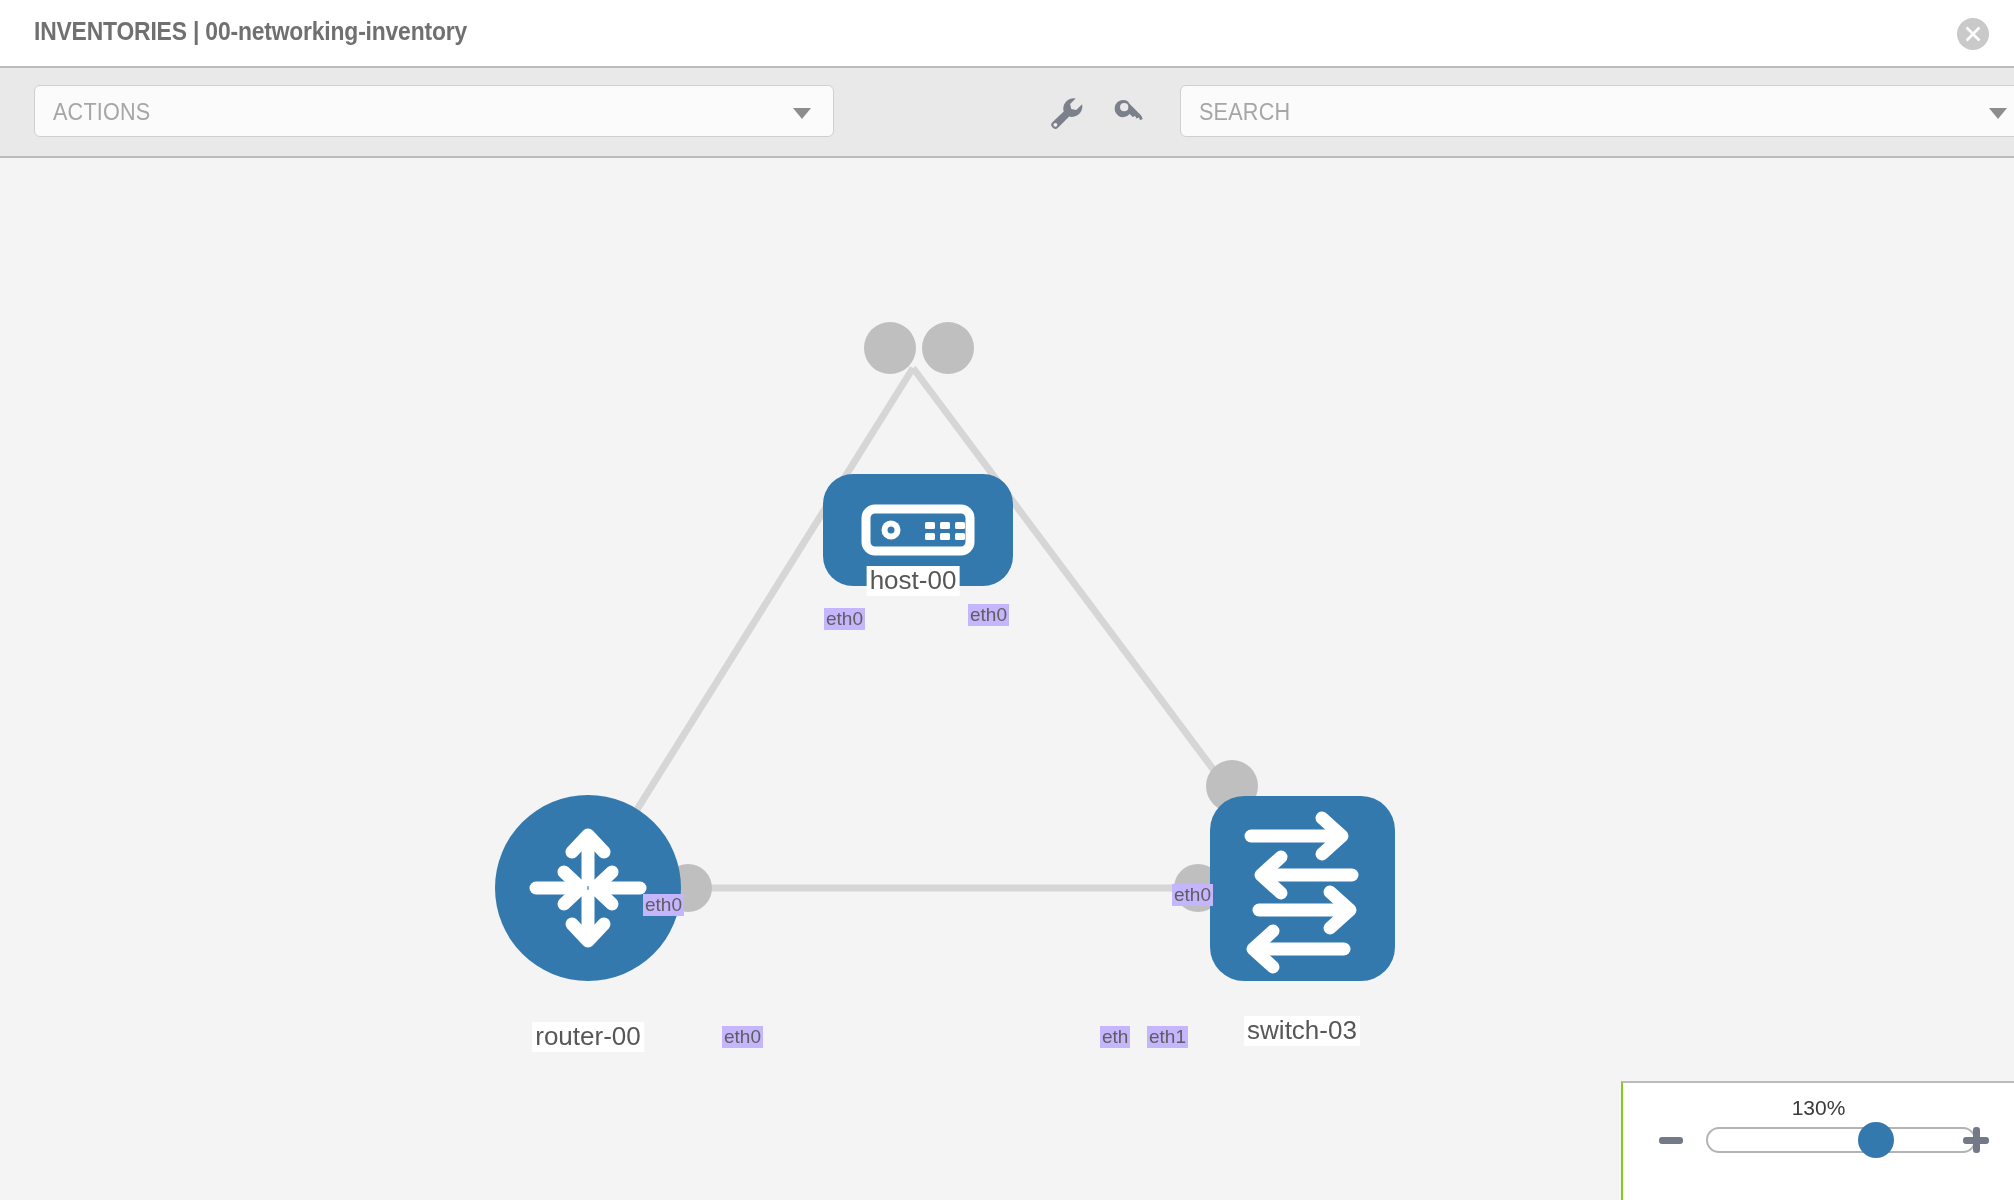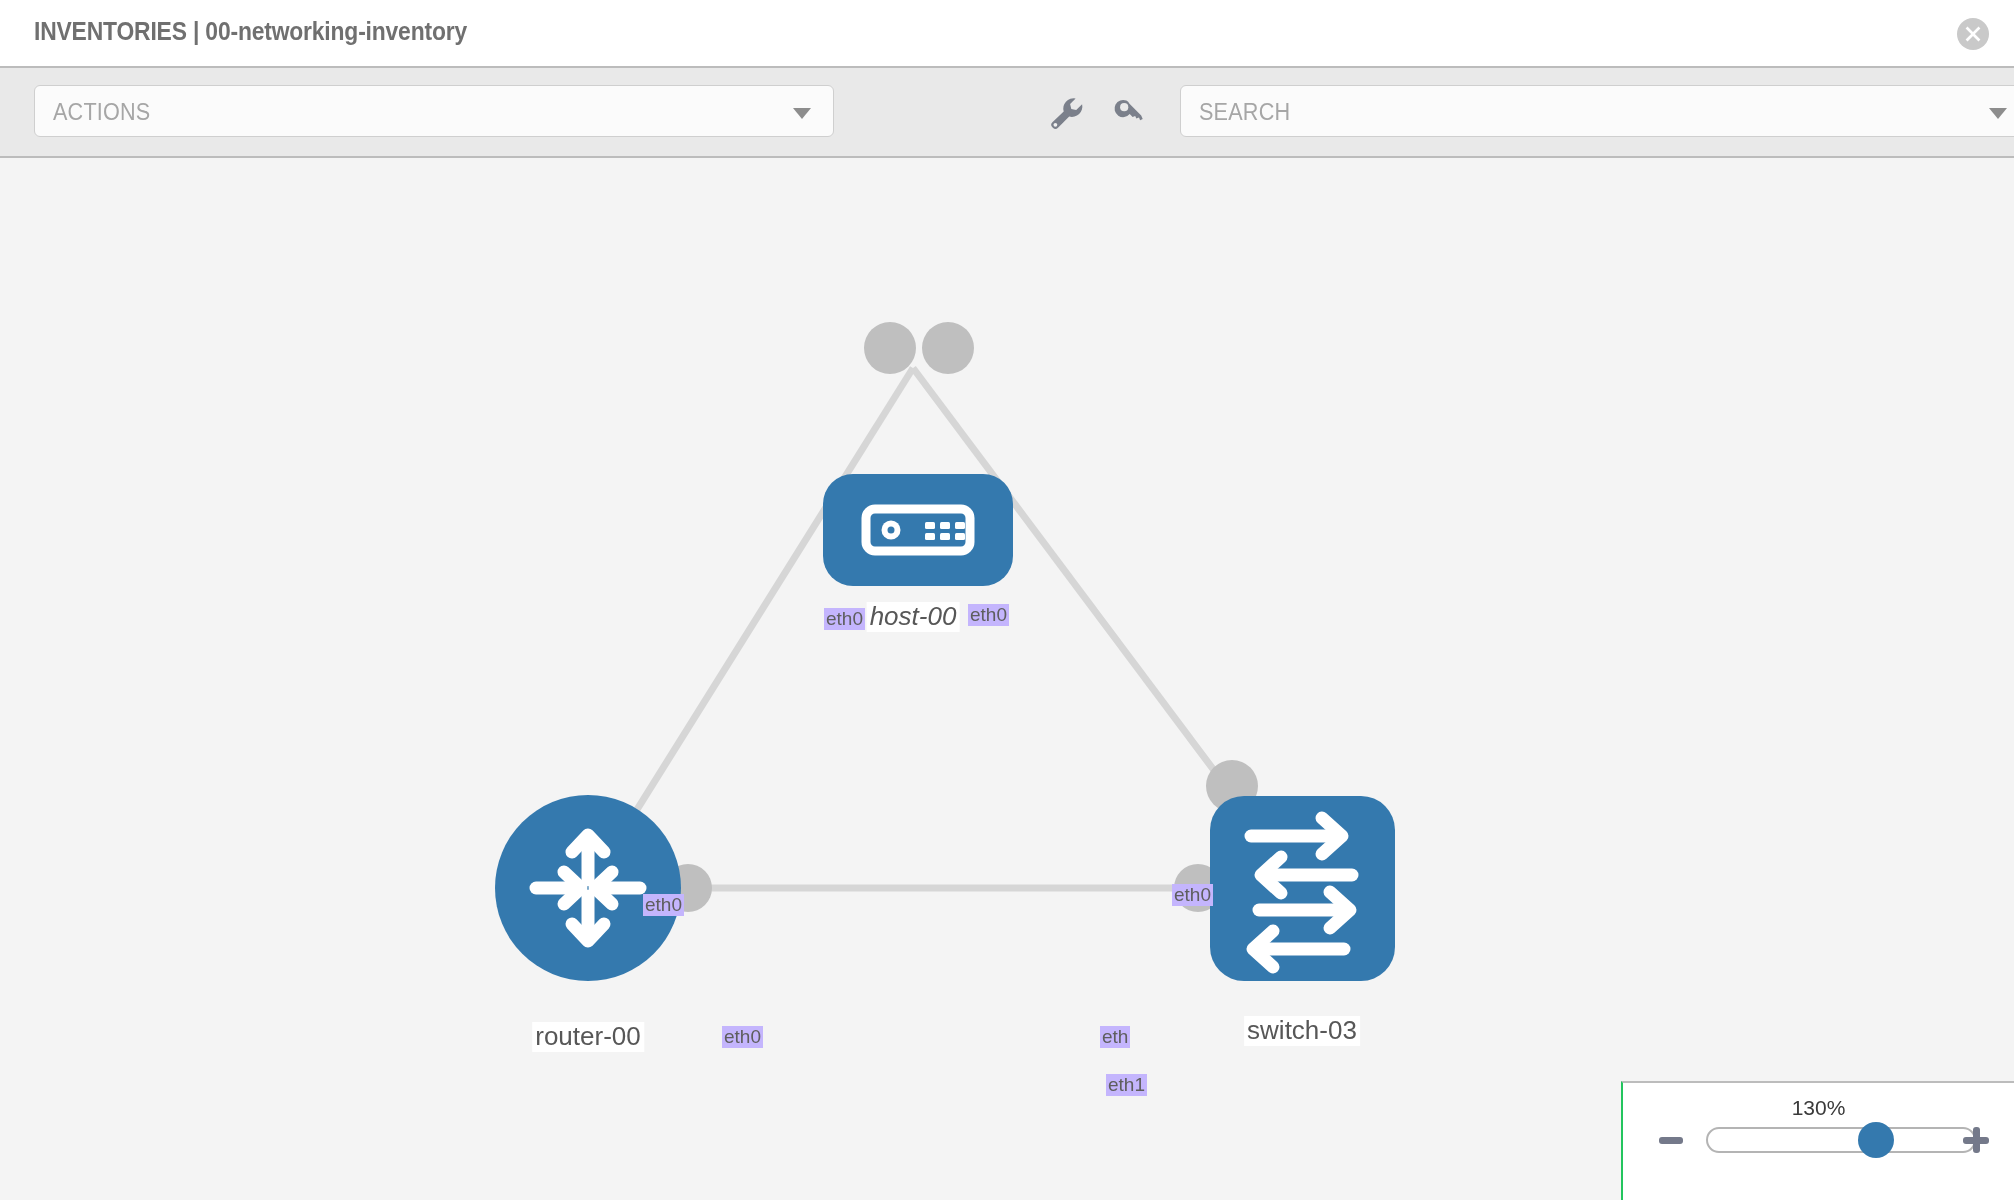--- a/index.html
+++ b/index.html
@@ -158,21 +158,21 @@
 
   
   .zoom-panel {
     position: absolute;
     left: 1621px;
     top: 1081px;
     width: 393px;
     height: 119px;
     background: #ffffff;
     border-top: 2px solid #bcbcbc;
-    border-left: 2px solid #22c55e;
+    border-left: 2px solid #84cc16;
   }
   .zoom-value {
     position: absolute;
     top: 13px;
     left: 0; right: 0;
     text-align: center;
     font-size: 21px;
     color: #3a3a3a;
   }
   .zoom-minus {
@@ -333,39 +333,39 @@
 
           <path d="M1259 752 L1348 752"></path>
           <path d="M1330 734 L1350 752 L1330 770"></path>
 
           <path d="M1344 791 L1255 791"></path>
           <path d="M1273 773 L1253 791 L1273 809"></path>
         </g>
       </g>
     </svg>
 
-    <div class="node-label" style="left:913px; top:444px;font-style:italic;">host-00</div>
+    <div class="node-label" style="left:913px; top:408px;">host-00</div>
 
     <div class="node-label" style="left:588px; top:858px;margin-top:6px;">router-00</div>
 
     <div class="node-label" style="left:1302px; top:858px;">switch-03</div>
 
     <div class="edge-label" style="left:824px; top:450px;">eth0</div>
 
     <div class="edge-label" style="left:968px; top:446px;">eth0</div>
 
     <div class="edge-label" style="left:643px; top:736px;">eth0</div>
 
     <div class="edge-label" style="left:1172px; top:726px;">eth0</div>
 
     <div class="edge-label" style="left:722px; top:868px;">eth0</div>
 
     <div class="edge-label" style="left:1100px; top:868px;">eth</div>
 
-    <div class="edge-label" style="left:1106px; top:868px;margin-top:48px;">eth1</div>
+    <div class="edge-label" style="left:1147px; top:868px;">eth1</div>
   </div>
 
   <div class="zoom-panel">
     <div class="zoom-value">130%</div>
 
     <div class="zoom-minus"></div>
 
     <div class="zoom-track">
       <div class="zoom-thumb" style="left: 150px;"></div>
     </div>

